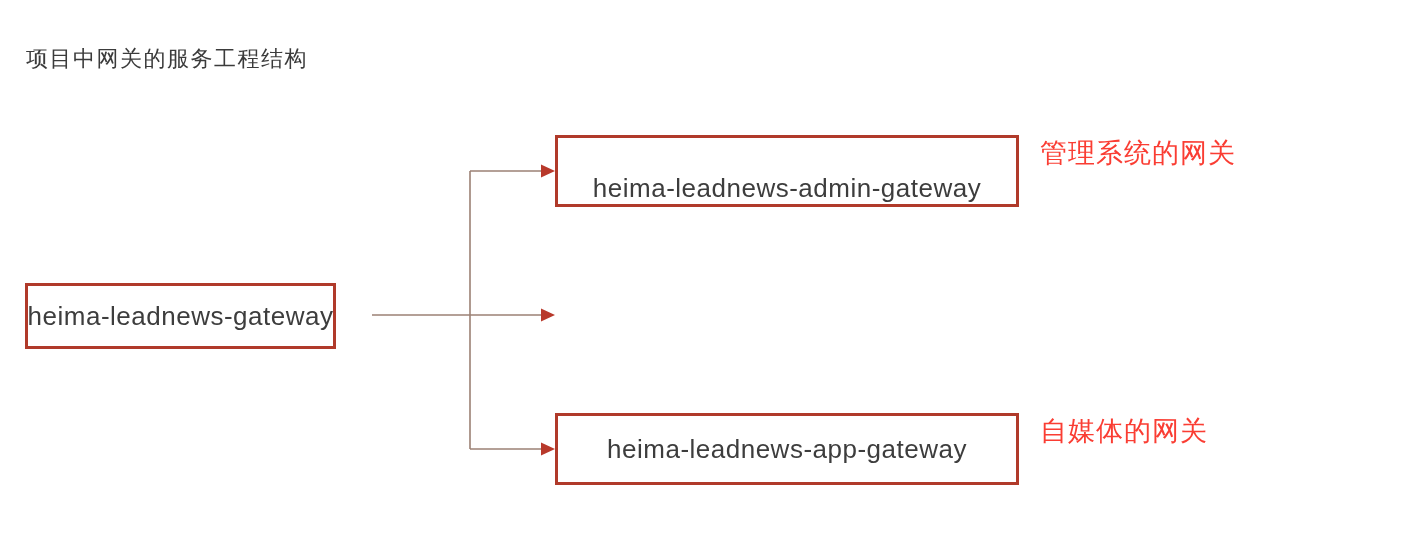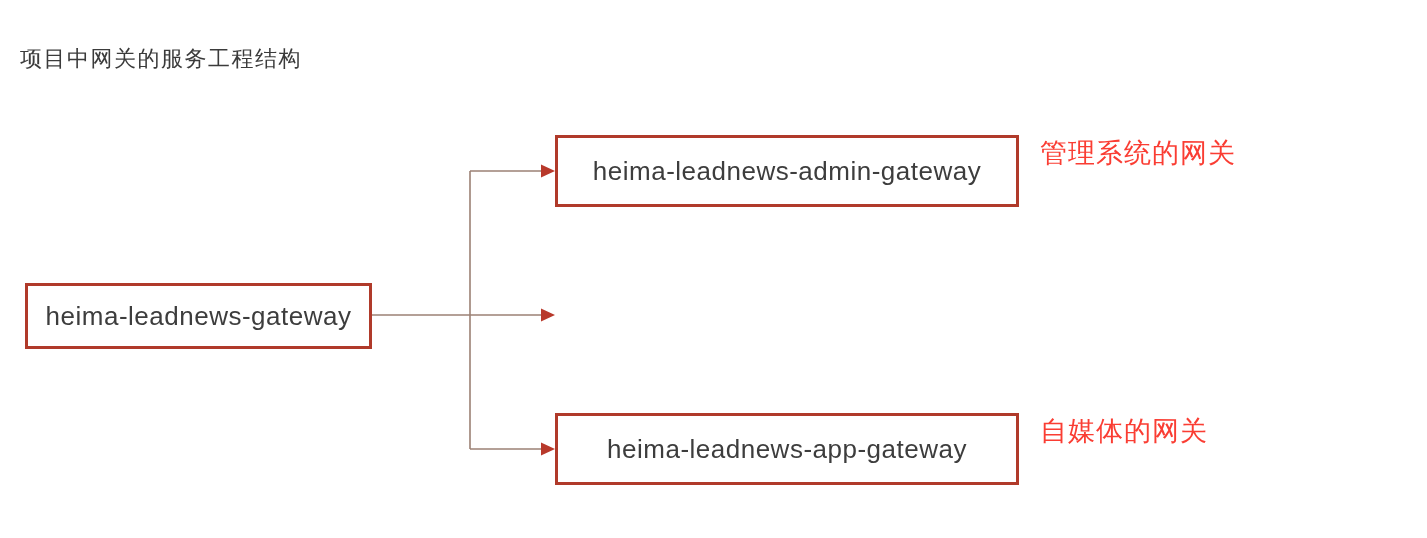--- a/index.html
+++ b/index.html
@@ -10,21 +10,21 @@
   .canvas {
     position: relative;
     width: 1427px;
     height: 538px;
     background: #ffffff;
     font-family: "Liberation Sans", sans-serif;
     overflow: hidden;
   }
   .title {
     position: absolute;
-    left: 20px;
+    left: 26px;
     top: 44px;
     font-size: 22px;
     font-weight: 500;
     color: #3b3b3b;
     letter-spacing: 1.5px;
   }
   .connectors {
     position: absolute;
     left: 0;
     top: 0;
@@ -44,29 +44,29 @@
     background: #ffffff;
     border: 3px solid #b03a2a;
     color: #3d3d3d;
     font-size: 26px;
     letter-spacing: 0.5px;
     white-space: nowrap;
   }
   .node-root {
     left: 25px;
     top: 283px;
-    width: 347px;
+    width: 311px;
     height: 66px;
   }
   .node-child {
     left: 555px;
     width: 464px;
     height: 72px;
   }
-  .node-child.pos-0 { top: 135px; }
+  .node-child.pos-0 { top: 135px; align-items: flex-end; }
   .node-child.pos-1 { top: 279px; }
   .node-child.pos-2 { top: 413px; }
   .annotation {
     position: absolute;
     left: 1040px;
     height: 72px;
     display: flex;
     color: #fa3d33;
     font-size: 27px;
     letter-spacing: 1px;

